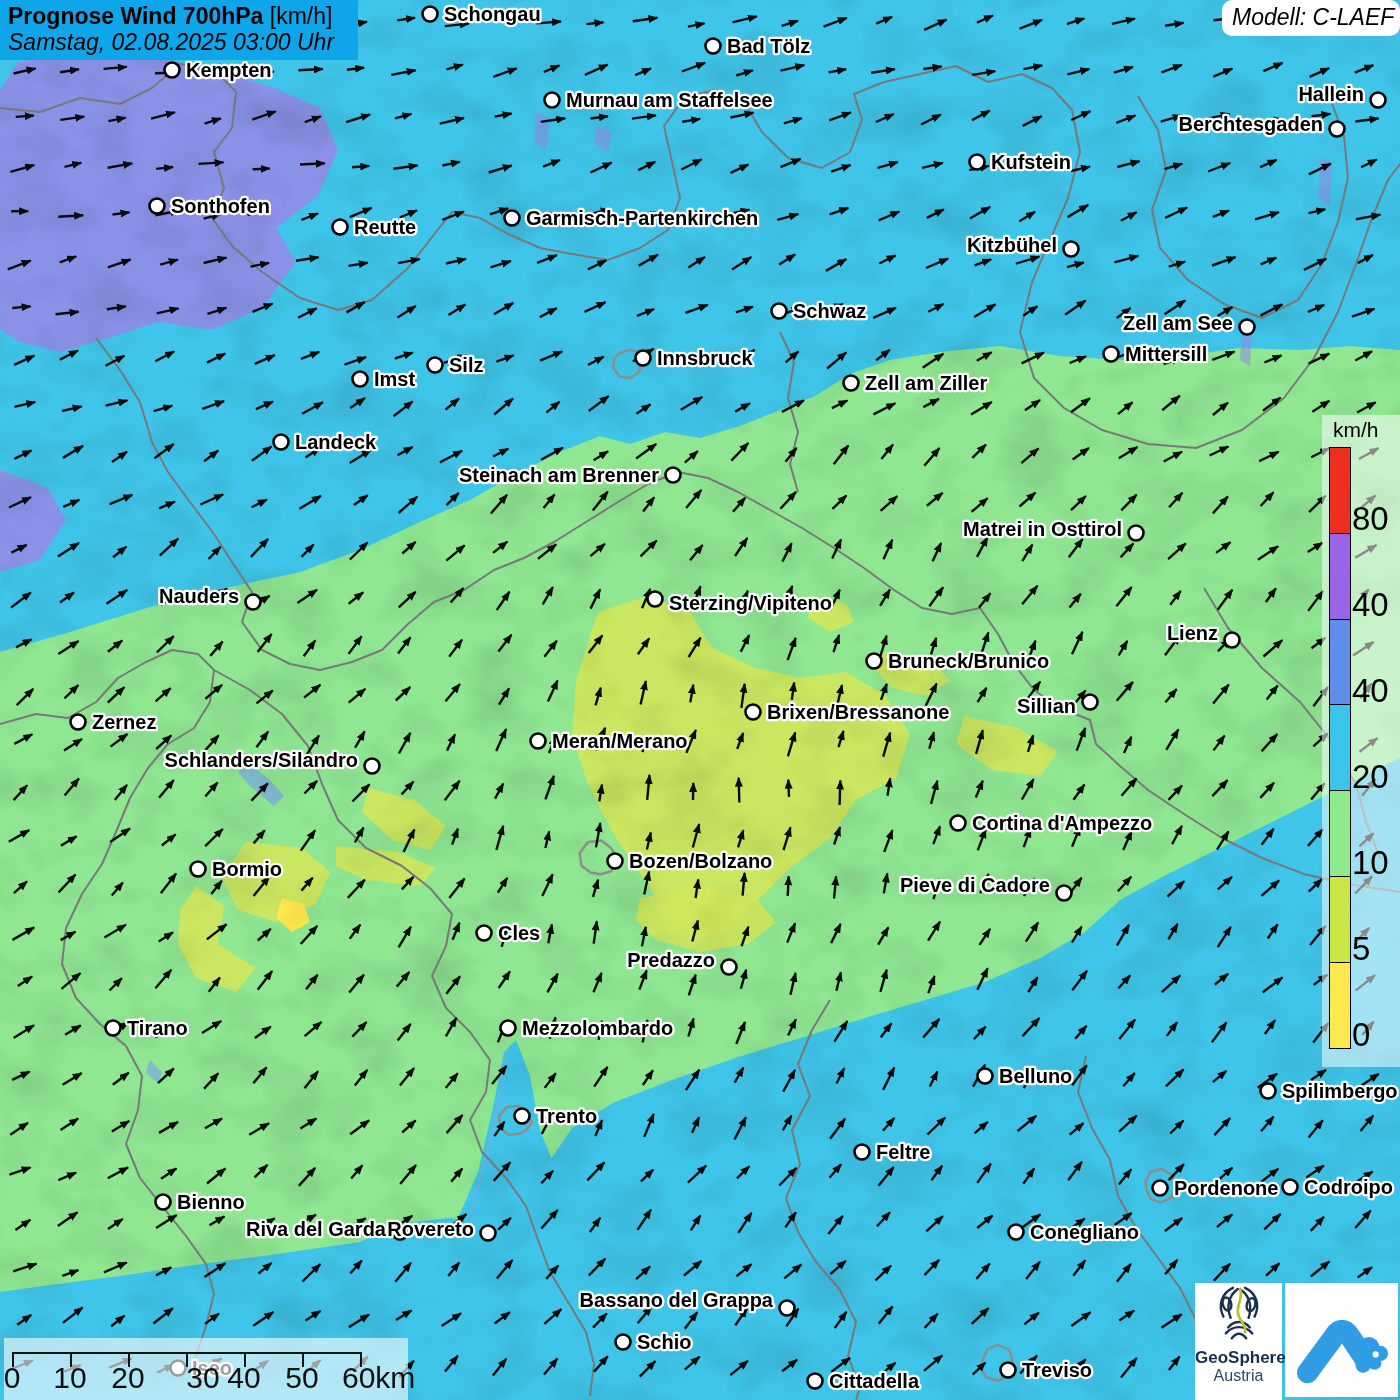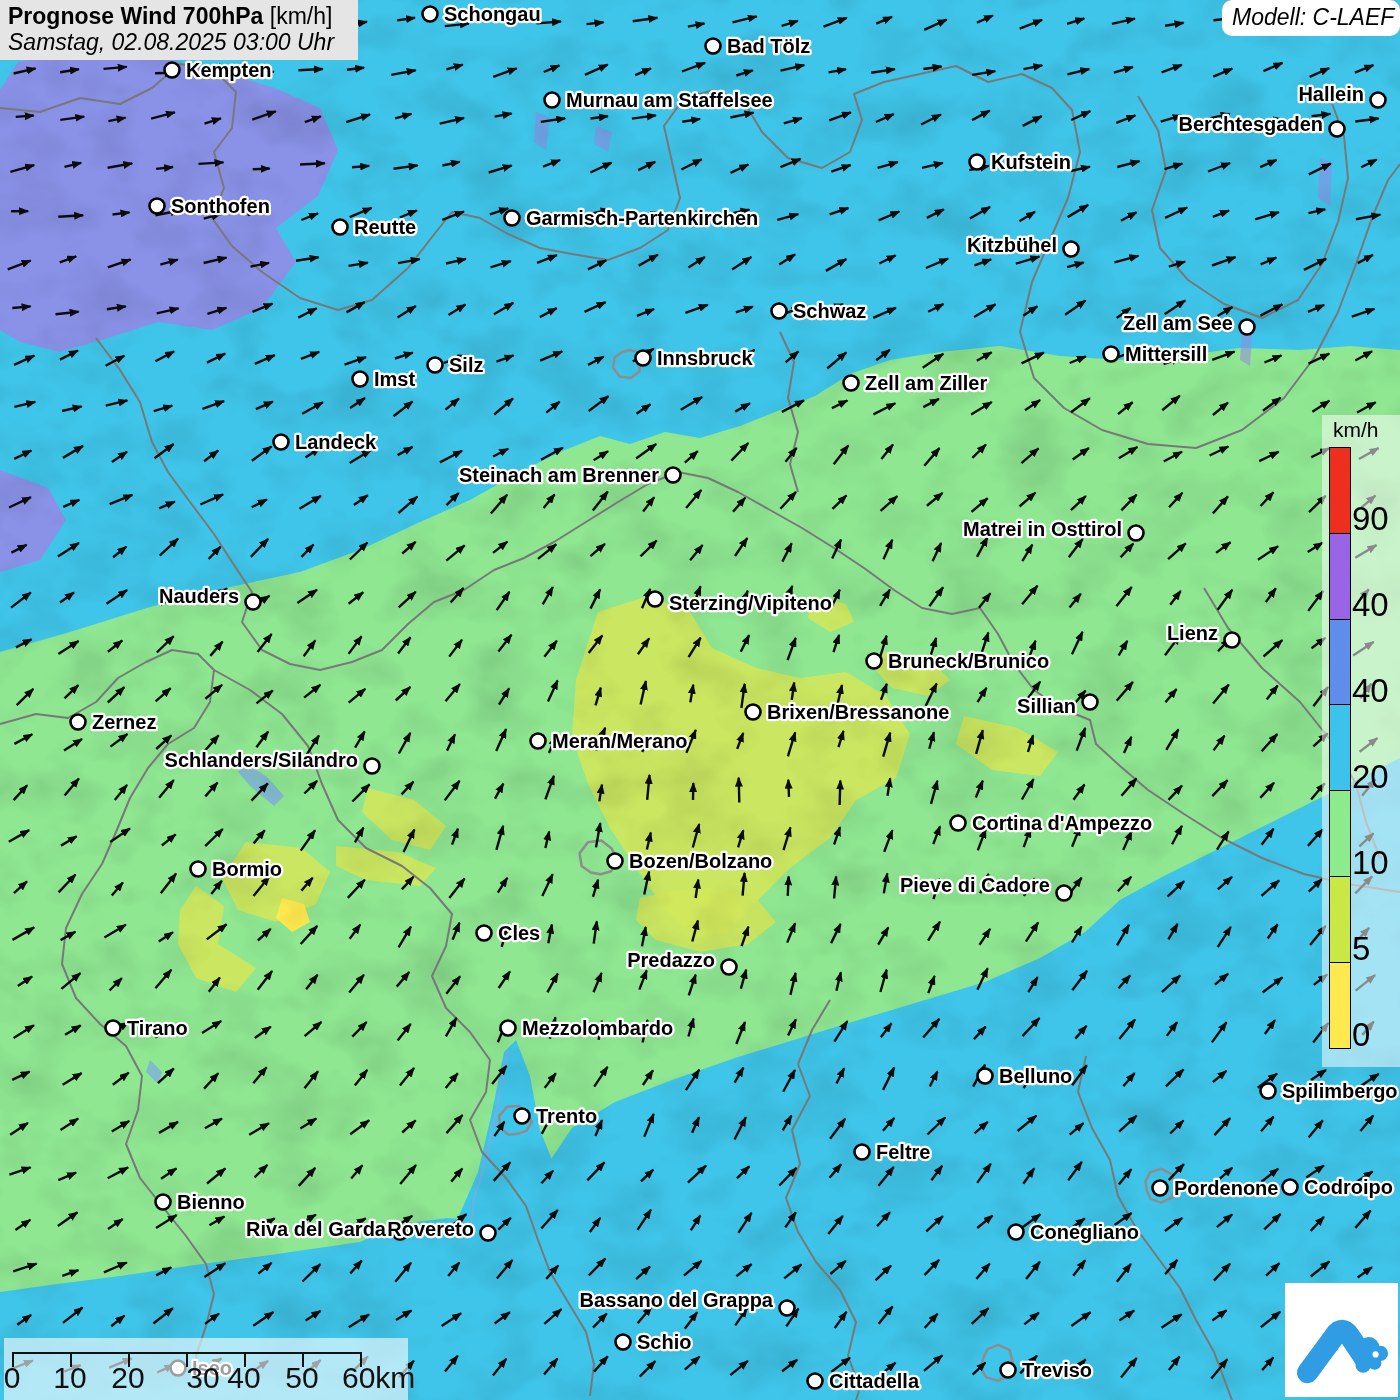--- a/index.html
+++ b/index.html
@@ -1,20 +1,20 @@
 <!DOCTYPE html>
 <html><head>
 <meta charset="utf-8">
 <style>
   html,body{margin:0;padding:0;width:1400px;height:1400px;overflow:hidden;
     font-family:"Liberation Sans",sans-serif;background:#3fc5e9;}
   #stage{position:relative;width:1400px;height:1400px;}
   #map{position:absolute;left:0;top:0;}
   .panel{position:absolute;box-sizing:border-box;}
-  #title-box{left:0;top:0;width:358px;background:#e5e5e5;padding:3px 8px 5px 8px;
+  #title-box{left:0;top:0;width:358px;background:#0ea5e9;padding:3px 8px 5px 8px;
     font-size:23px;line-height:26px;color:#000;}
   #title-line1 b{font-weight:bold;}
   #title-line2{font-style:italic;}
   #model-box{left:1222px;top:0;width:178px;background:#ffffff;padding:4px 6px 5px 10px;
     font-size:23px;font-style:italic;color:#000;white-space:nowrap;border-radius:10px;}
   #legend-panel{left:1322px;top:415px;width:78px;height:652px;background:rgba(255,255,255,0.52);}
   #legend-unit{position:absolute;left:1333px;top:418px;font-size:21px;color:#000;}
   #legend-bar{position:absolute;left:1329px;top:447px;width:20px;border:1.5px solid #000;}
   .legend-seg{width:20px;height:84.8px;border-bottom:1.2px solid #000;}
   .legend-seg:last-child{border-bottom:none;}
@@ -1179,34 +1179,52 @@
       <div class="tick" style="left: 182px;"></div>
       <div class="slabel" style="left: 182px; margin-left: 17px;">30</div>
       <div class="tick" style="left: 240px;"></div>
       <div class="slabel" style="left: 240px;">40</div>
       <div class="tick" style="left: 298px;"></div>
       <div class="slabel" style="left: 298px;">50</div>
       <div class="tick" style="left: 356px;"></div>
       <div class="slabel last" style="left: 338px;">60km</div>
     </div>
 
+  <div id="geosphere-box" class="panel">
+    <svg width="62" height="60" viewBox="0 0 100 100">
+      <g fill="none" stroke="#1b3050" stroke-width="4" stroke-linecap="round">
+        <path d="M40,8 C22,16 14,36 24,56"></path>
+        <path d="M48,10 C34,20 28,38 36,58"></path>
+        <ellipse cx="30" cy="35" rx="7" ry="11" transform="rotate(-15 30 35)"></ellipse>
+        <path d="M60,8 C78,16 86,36 76,56"></path>
+        <path d="M54,12 C68,22 72,40 66,58"></path>
+        <ellipse cx="70" cy="36" rx="7" ry="11" transform="rotate(15 70 36)"></ellipse>
+        <path d="M32,74 C42,62 58,62 68,74"></path>
+        <path d="M28,84 C40,70 60,70 72,84"></path>
+        <path d="M38,92 C46,82 54,82 62,92"></path>
+      </g>
+      <path d="M52,10 C58,28 42,40 50,56 C55,68 62,70 60,82" fill="none" stroke="#b9c02c" stroke-width="4.5" stroke-linecap="round"></path>
+    </svg>
+    <div class="l1">GeoSphere</div>
+    <div class="l2">Austria</div>
+  </div>
 
   <div id="partner-box" class="panel">
     <svg width="100" height="96" viewBox="0 0 100 100">
       <path d="M14,84 L42,46 Q50,34 58,46 L74,70" fill="none" stroke="#2f9ce4" stroke-width="22" stroke-linecap="round" stroke-linejoin="round"></path>
       <g fill="#2f9ce4">
         <circle cx="78" cy="58" r="11"></circle>
         <circle cx="90" cy="64" r="8"></circle>
         <circle cx="84" cy="74" r="7"></circle>
         <circle cx="72" cy="76" r="8"></circle>
       </g>
       <circle cx="85" cy="65" r="3.2" fill="#ffffff"></circle>
     </svg>
   </div>
 
-<div class="legend-label" style="top: 502px;">90</div>
+<div class="legend-label" style="top: 502px;">80</div>
     <div class="legend-label" style="top: 588px;">40</div>
     <div class="legend-label" style="top: 674px;">40</div>
     <div class="legend-label" style="top: 760px;">20</div>
     <div class="legend-label" style="top: 846px;">10</div>
     <div class="legend-label" style="top: 932px;">5</div>
     <div class="legend-label" style="top: 1018px;">0</div>
   </div>
 
 </body></html>

